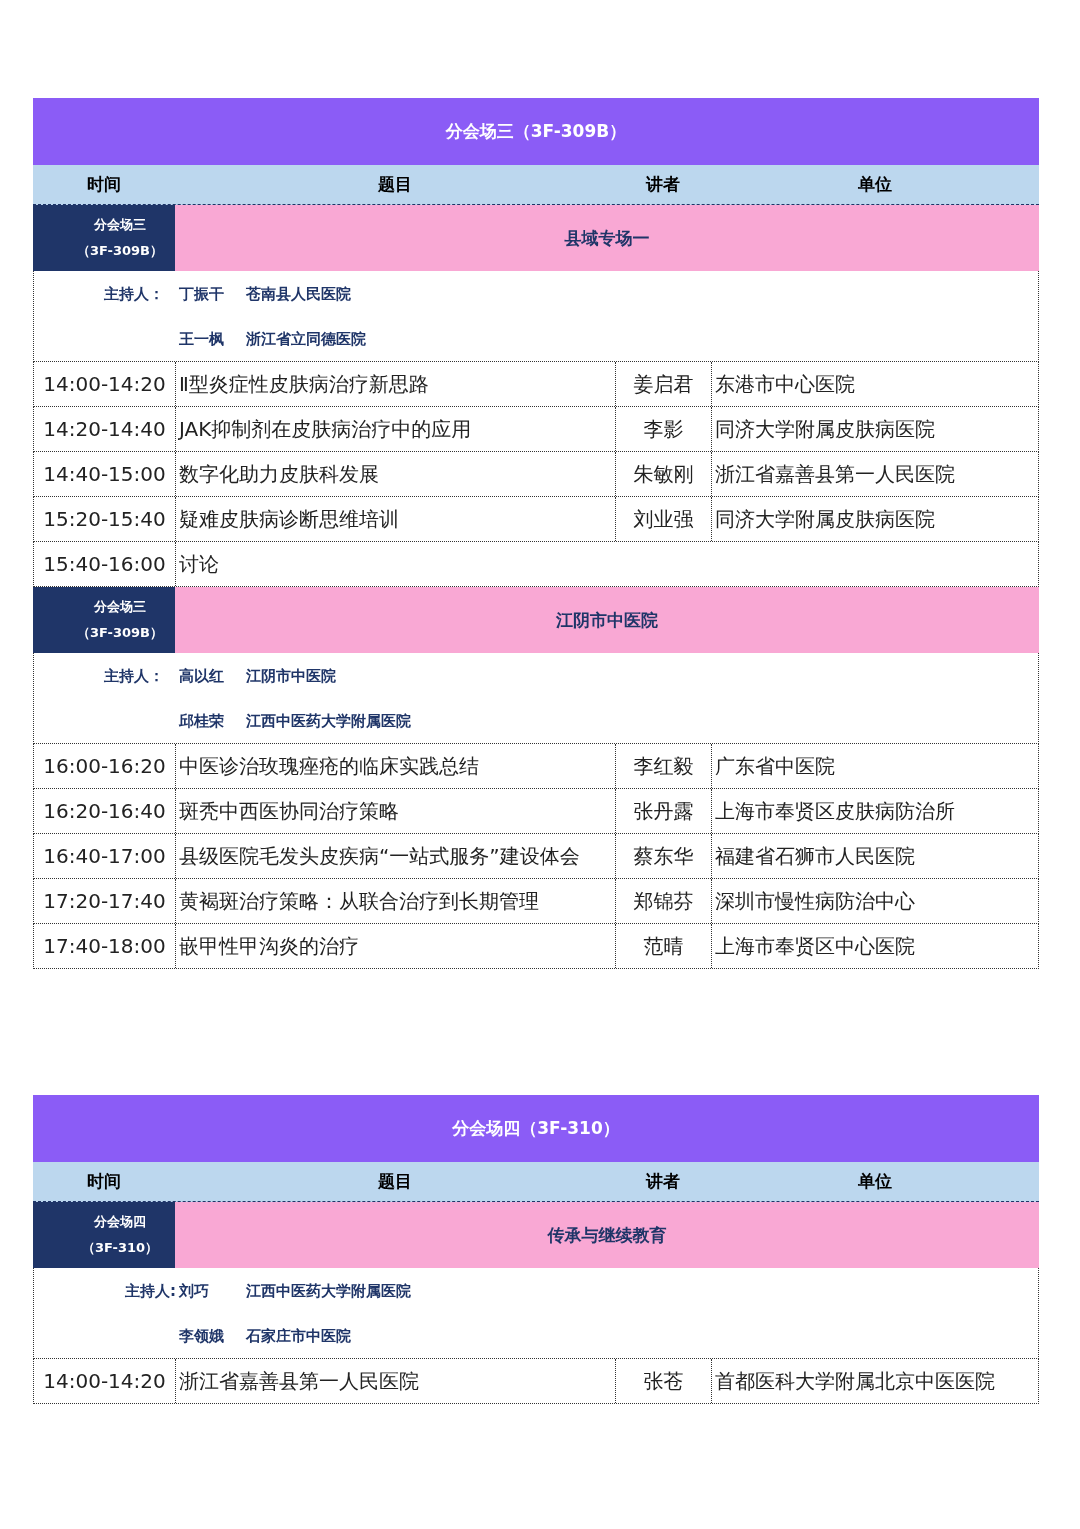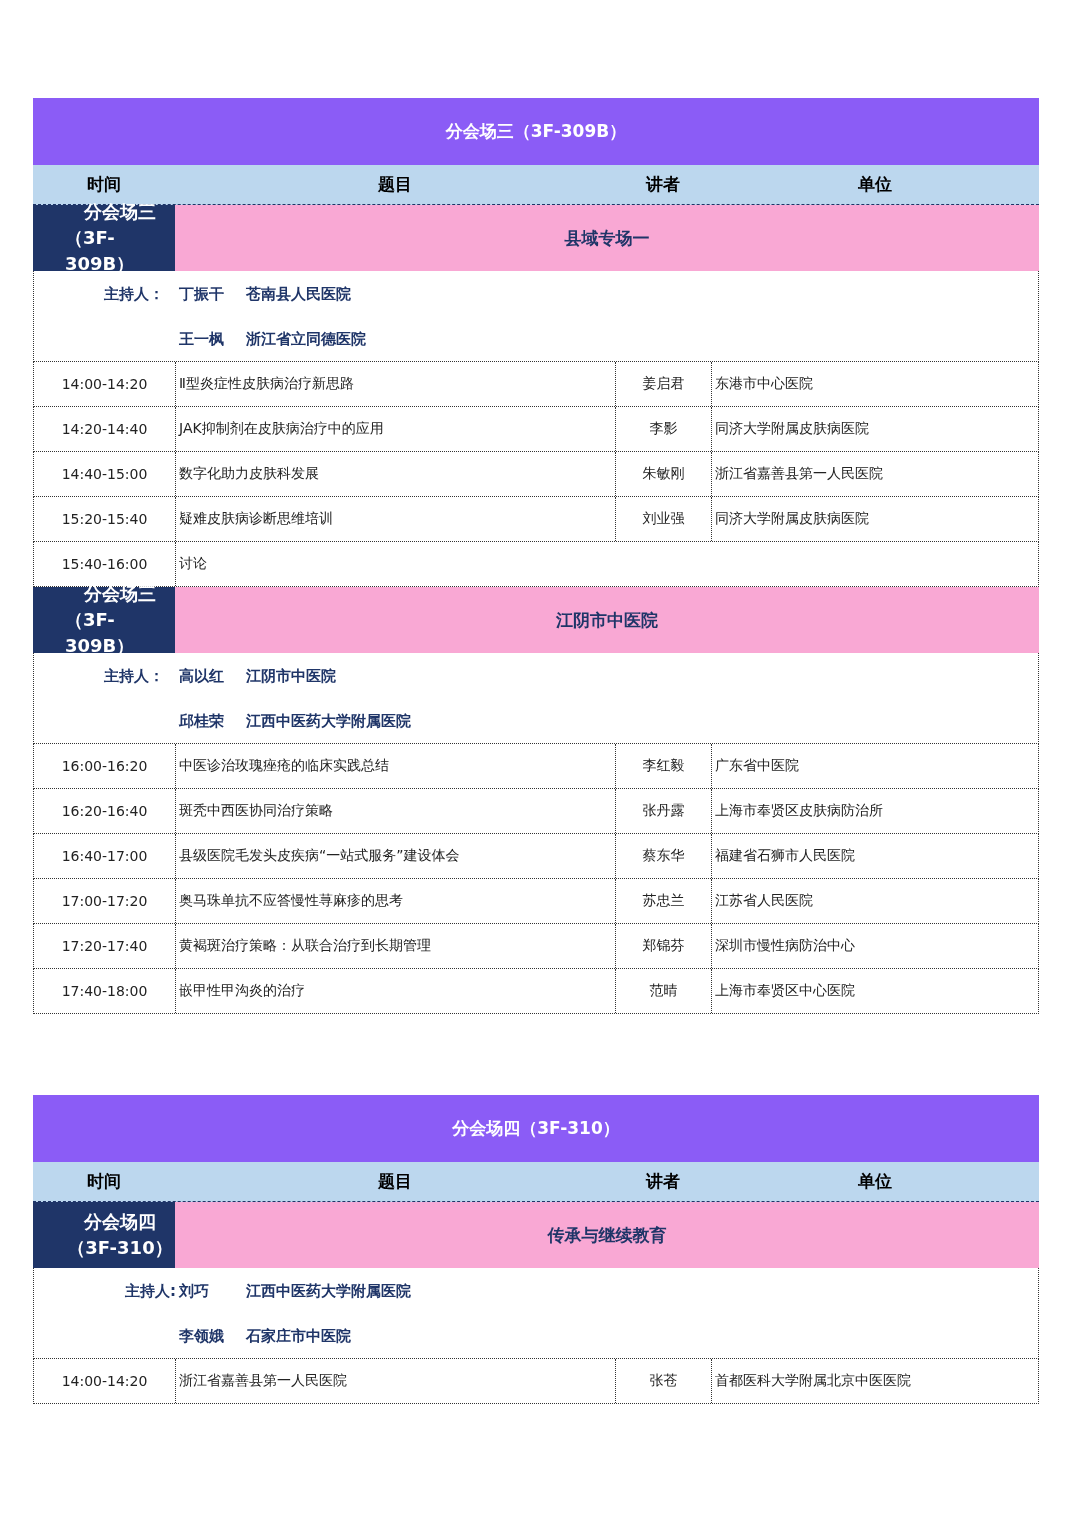--- a/index.html
+++ b/index.html
@@ -16,37 +16,37 @@
     height: 40px; background: #bcd7ee; display: flex; font-weight: bold; font-size: 17px; color: #000000;
     border-bottom: 1px dashed #1f3568;
   }
   .col-head > div { display: flex; align-items: center; justify-content: center; }
   .c-time { width: 142px; }
   .c-topic { width: 440px; }
   .c-speaker { width: 96px; }
   .c-unit { flex: 1; }
   .session-bar { height: 66px; display: flex; }
   .session-label {
-    width: 142px; background: #1f3568; color: #fff; font-weight: bold; font-size: 18px;
+    width: 142px; background: #1f3568; color: #fff; font-weight: bold; font-size: 13px;
     display: flex; flex-direction: column; align-items: center; justify-content: center; line-height: 26px; padding-left: 32px;
   }
   .session-name {
     flex: 1; background: #f9a8d4; color: #1f3568; font-weight: bold; font-size: 17px;
     display: flex; align-items: center; justify-content: center;
   }
   .hosts {
     border-left: 1px dotted #333; border-right: 1px dotted #333; border-bottom: 1px dotted #333;
     height: 91px; position: relative; font-weight: bold; color: #1f3568; font-size: 15px;
   }
   .host-line { position: absolute; display: flex; height: 22px; align-items: center; }
   .host-label { position: absolute; left: 0; width: 130px; text-align: right; }
   .host-name { position: absolute; left: 145px; width: 70px; }
   .host-org { position: absolute; left: 212px; white-space: nowrap; }
   .row {
-    height: 45px; display: flex; font-size: 14px;
+    height: 45px; display: flex; font-size: 20px;
     border-left: 1px dotted #333; border-right: 1px dotted #333; border-bottom: 1px dotted #333;
   }
   .row > div { display: flex; align-items: center; }
   .row .c-time { justify-content: center; border-right: 1px dotted #333; }
   .row .c-topic { padding-left: 3px; }
   .row .c-topic.bordered { border-right: 1px dotted #333; }
   .row .c-speaker { justify-content: center; border-right: 1px dotted #333; }
   .row .c-unit { padding-left: 3px; }
   .row .c-wide { flex: 1; padding-left: 3px; }
 </style>
@@ -139,26 +139,20 @@
     <div class="c-speaker">张丹露</div>
     <div class="c-unit">上海市奉贤区皮肤病防治所</div>
   </div>
   <div class="row">
     <div class="c-time">16:40-17:00</div>
     <div class="c-topic bordered">县级医院毛发头皮疾病“一站式服务”建设体会</div>
     <div class="c-speaker">蔡东华</div>
     <div class="c-unit">福建省石狮市人民医院</div>
   </div>
   <div class="row">
-    <div class="c-time">17:00-17:20</div>
-    <div class="c-topic bordered">奥马珠单抗不应答慢性荨麻疹的思考</div>
-    <div class="c-speaker">苏忠兰</div>
-    <div class="c-unit">江苏省人民医院</div>
-  </div>
-  <div class="row">
     <div class="c-time">17:20-17:40</div>
     <div class="c-topic bordered">黄褐斑治疗策略：从联合治疗到长期管理</div>
     <div class="c-speaker">郑锦芬</div>
     <div class="c-unit">深圳市慢性病防治中心</div>
   </div>
   <div class="row">
     <div class="c-time">17:40-18:00</div>
     <div class="c-topic bordered">嵌甲性甲沟炎的治疗</div>
     <div class="c-speaker">范晴</div>
     <div class="c-unit">上海市奉贤区中心医院</div>

